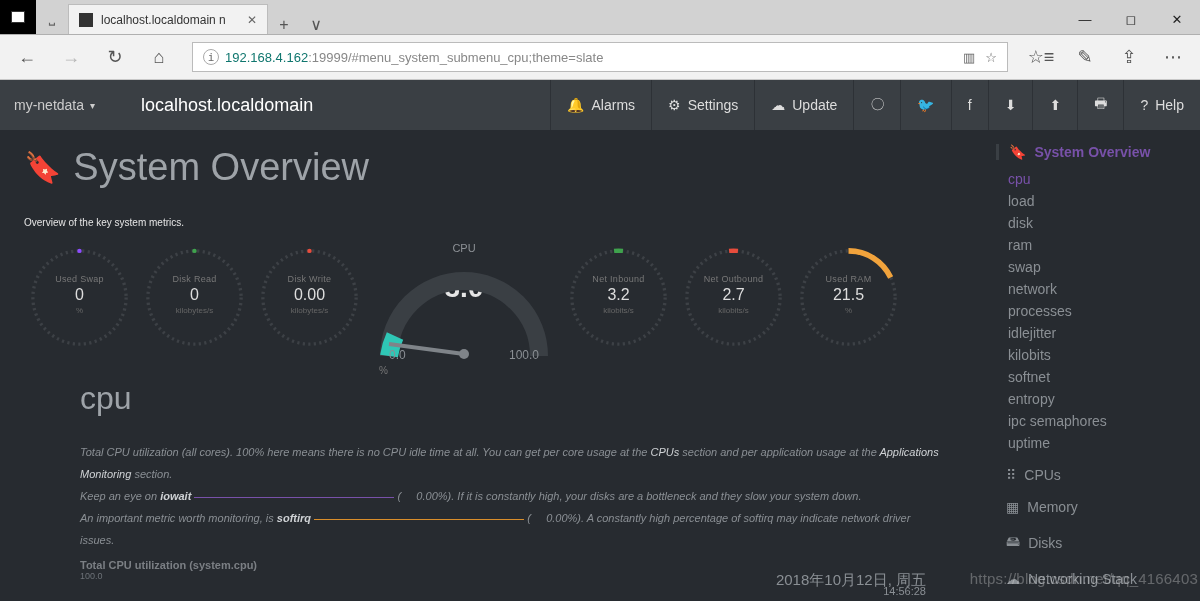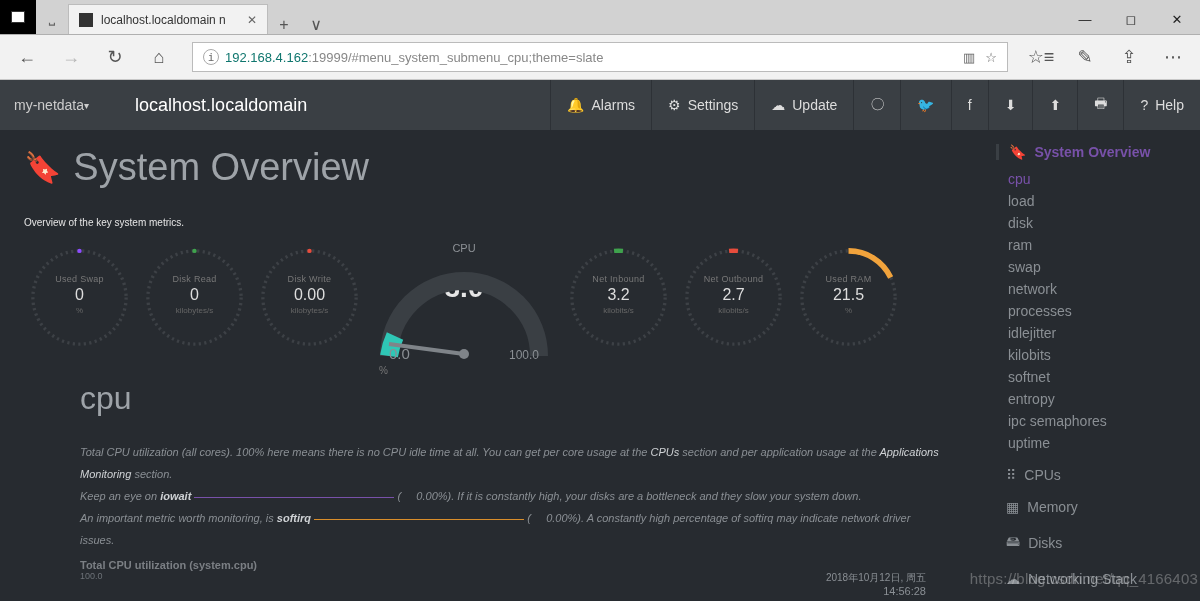--- a/index.html
+++ b/index.html
@@ -24,21 +24,21 @@
   .urlbox .host { color:#0f766e; }
   .urlbox .rest { color:#888; }
   .urlright { margin-left:auto; display:flex; gap:10px; color:#666; }
   .chromeicon { width:38px; display:flex; align-items:center; justify-content:center; color:#555; font-size:18px; }
 
   
   .app { position:relative; height:521px; background:#272b30; color:#c8c8c8; overflow:hidden; }
 
   .topbar { height:50px; background:#3a3f44; display:flex; align-items:center; font-size:14px; }
   .tb-left { display:flex; align-items:center; gap:18px; padding-left:14px; }
-  .brand { color:#ccc; display:flex; align-items:center; }
+  .brand { color:#ccc; display:flex; align-items:center; gap:6px; }
   .brand .caret { font-size:10px; }
   .hostname { color:#fff; font-size:18px; font-weight:300; margin-left:28px; }
   .tb-right { margin-left:auto; display:flex; align-items:stretch; height:50px; }
   .tb-item { padding:0 16px; display:flex; align-items:center; gap:7px; border-left:1px solid #2d3136; color:#ddd; font-size:14px; }
   .tb-ico { font-size:14px; }
 
   .main { display:flex; height:471px; }
   .content { flex:1; padding:16px 24px 0 24px; overflow:hidden; }
   .sidenav { width:222px; padding:14px 4px 0 18px; font-size:14px; color:#8a8f94; }
 
@@ -49,35 +49,35 @@
   .gaugerow { display:flex; gap:4px; margin-top:14px; align-items:flex-start; justify-content:flex-start; }
   .gauge { position:relative; width:111px; height:111px; }
   .gauge svg { width:100%; height:100%; }
   .gauge .gl { position:absolute; width:100%; text-align:center; }
   .gname { top:32px; font-size:9px; color:#777; letter-spacing:.3px; }
   .gval  { top:44px; font-size:16px; color:#ddd; }
   .gunit { top:64px; font-size:8px; color:#666; }
   .cpugauge { width:190px; height:128px; position:relative; text-align:center; }
   .cpugauge .cputit { font-size:11px; color:#8d9196; }
   .cpugauge .cpuval { font-size:28px; color:#e5e5e5; font-weight:600; margin-top:18px; }
-  .cpugauge .cpumin { position:absolute; left:20px; bottom:8px; font-size:15px; color:#8a8f94; }
+  .cpugauge .cpumin { position:absolute; left:20px; bottom:8px; font-size:12px; color:#8a8f94; }
   .cpugauge .cpumax { position:absolute; right:20px; bottom:8px; font-size:12px; color:#8a8f94; }
   .cpugauge .cpupct { position:absolute; left:10px; bottom:-6px; font-size:10px; color:#777; }
   .cpugauge svg { position:absolute; left:0; top:24px; width:190px; height:100px; }
 
   h2.cpuh { margin-top:10px; color:#9ea3a8; font-weight:300; font-size:32px; }
   .desc { margin-top:24px; color:#8a8f94; font-size:11px; line-height:22px; max-width:860px;font-style:italic; }
   .desc .hl { color:#cfd2d5; }
   .desc .kw1 { color:#cfd2d5; font-weight:bold; }
   .underline-purple { border-bottom:1px solid #7851a9; display:inline-block; width:200px; vertical-align:middle; }
   .underline-orange { border-bottom:1px solid #d98e2b; display:inline-block; width:210px; vertical-align:middle; }
   .chart-title { font-size:11px; color:#7b7f84; margin-top:8px; font-weight:bold;}
   .scale { position:relative; height:42px; color:#6d7278; font-size:9px; }
   .scale .t1 { position:absolute; left:0; top:0; }
-  .scale .r1 { position:absolute; right:28px; top:0; font-size:10px; color:#8a8f94;}
+  .scale .r1 { position:absolute; right:28px; top:0; font-size:15px; color:#8a8f94;}
   .scale .r2 { position:absolute; right:28px; top:14px; font-size:11px; color:#8a8f94;}
 
   .sidenav .sec { color:#7851a9; font-weight:600; display:flex; align-items:center; gap:8px; margin-bottom:8px; border-left:3px solid #3a3f44; padding-left:10px;}
   .sidenav .item { padding:3px 0 3px 12px; color:#8a8f94; font-size:14px; }
   .sidenav .item.active { color:#7851a9; }
   .sidenav .sec2 { margin-top:10px; color:#8a8f94; display:flex; align-items:center; gap:8px; padding:3px 0 3px 10px; font-size:14px;}
   .watermark { position:absolute; right:2px; bottom:14px; color:rgba(230,230,230,.32); font-size:15px; letter-spacing:.2px; pointer-events:none;margin-left:28px;}
 </style>
 </head>
 <body>

